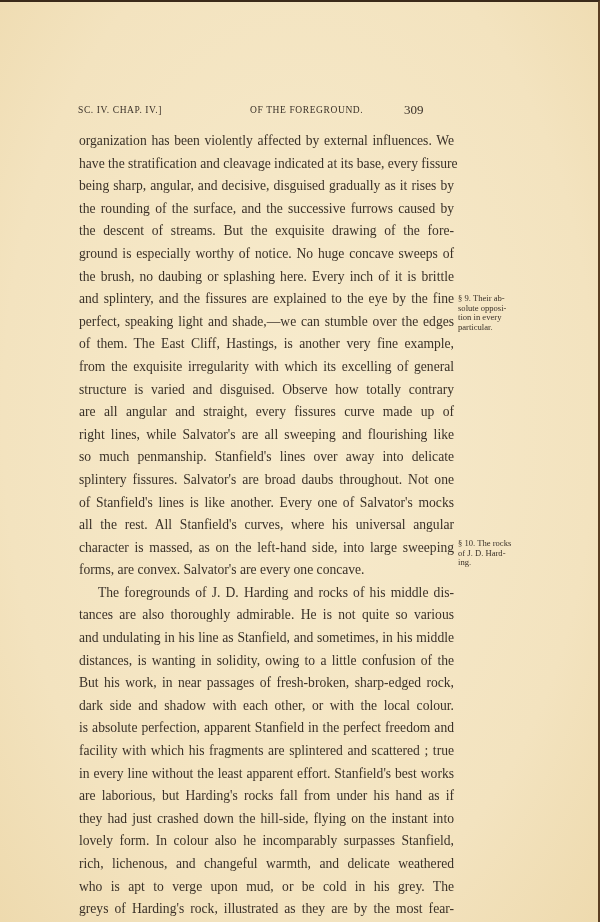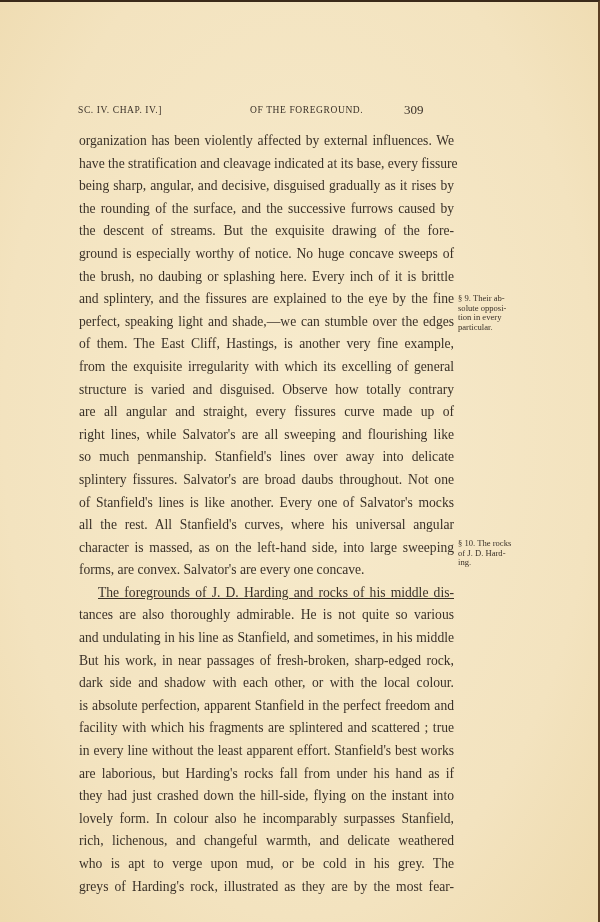--- a/index.html
+++ b/index.html
@@ -24,21 +24,21 @@
     .header .center { position: absolute; left: 128px; top: 3px; padding-left: 44px; }
     .page-num {
       position: absolute; top: 100px; left: 404px; font-size: 13px;
     }
     .body-text {
       position: absolute; top: 128px; left: 79px; width: 375px;
       font-size: 13.6px; line-height: 22.6px;
     }
     .line { display: block; white-space: nowrap; text-align: justify; text-align-last: justify; }
     .line.last { text-align-last: left; }
-    .line.indent { text-indent: 19px; text-decoration: underline; }
+    .line.indent { text-indent: 19px; }
     .margin-note {
       position: absolute; left: 458px; width: 80px;
       font-size: 8.6px; line-height: 9.5px;
     }
     .note1 { top: 292px; }
     .note2 { top: 505px; margin-top: 32px; }
   </style>
 </head>
 <body>
 
@@ -69,20 +69,21 @@
       <span class="line">splintery fissures.  Salvator's are broad daubs throughout.  Not one</span>
       <span class="line">of Stanfield's lines is like another.  Every one of Salvator's mocks</span>
       <span class="line">all the rest.  All Stanfield's curves, where his universal angular</span>
       <span class="line">character is massed, as on the left-hand side, into large sweeping</span>
       <span class="line last">forms, are convex.  Salvator's are every one concave.</span>
     </div>
     <div>
       <span class="line indent">The foregrounds of J. D. Harding and rocks of his middle dis-</span>
       <span class="line">tances are also thoroughly admirable.  He is not quite so various</span>
       <span class="line">and undulating in his line as Stanfield, and sometimes, in his middle</span>
+      <span class="line">distances, is wanting in solidity, owing to a little confusion of the</span>
       <span class="line">But his work, in near passages of fresh-broken, sharp-edged rock,</span>
       <span class="line">dark side and shadow with each other, or with the local colour.</span>
       <span class="line">is absolute perfection, apparent Stanfield in the perfect freedom and</span>
       <span class="line">facility with which his fragments are splintered and scattered ; true</span>
       <span class="line">in every line without the least apparent effort.  Stanfield's best works</span>
       <span class="line">are laborious, but Harding's rocks fall from under his hand as if</span>
       <span class="line">they had just crashed down the hill-side, flying on the instant into</span>
       <span class="line">lovely form.  In colour also he incomparably surpasses Stanfield,</span>
       <span class="line">rich, lichenous, and changeful warmth, and delicate weathered</span>
       <span class="line">who is apt to verge upon mud, or be cold in his grey.  The</span>

